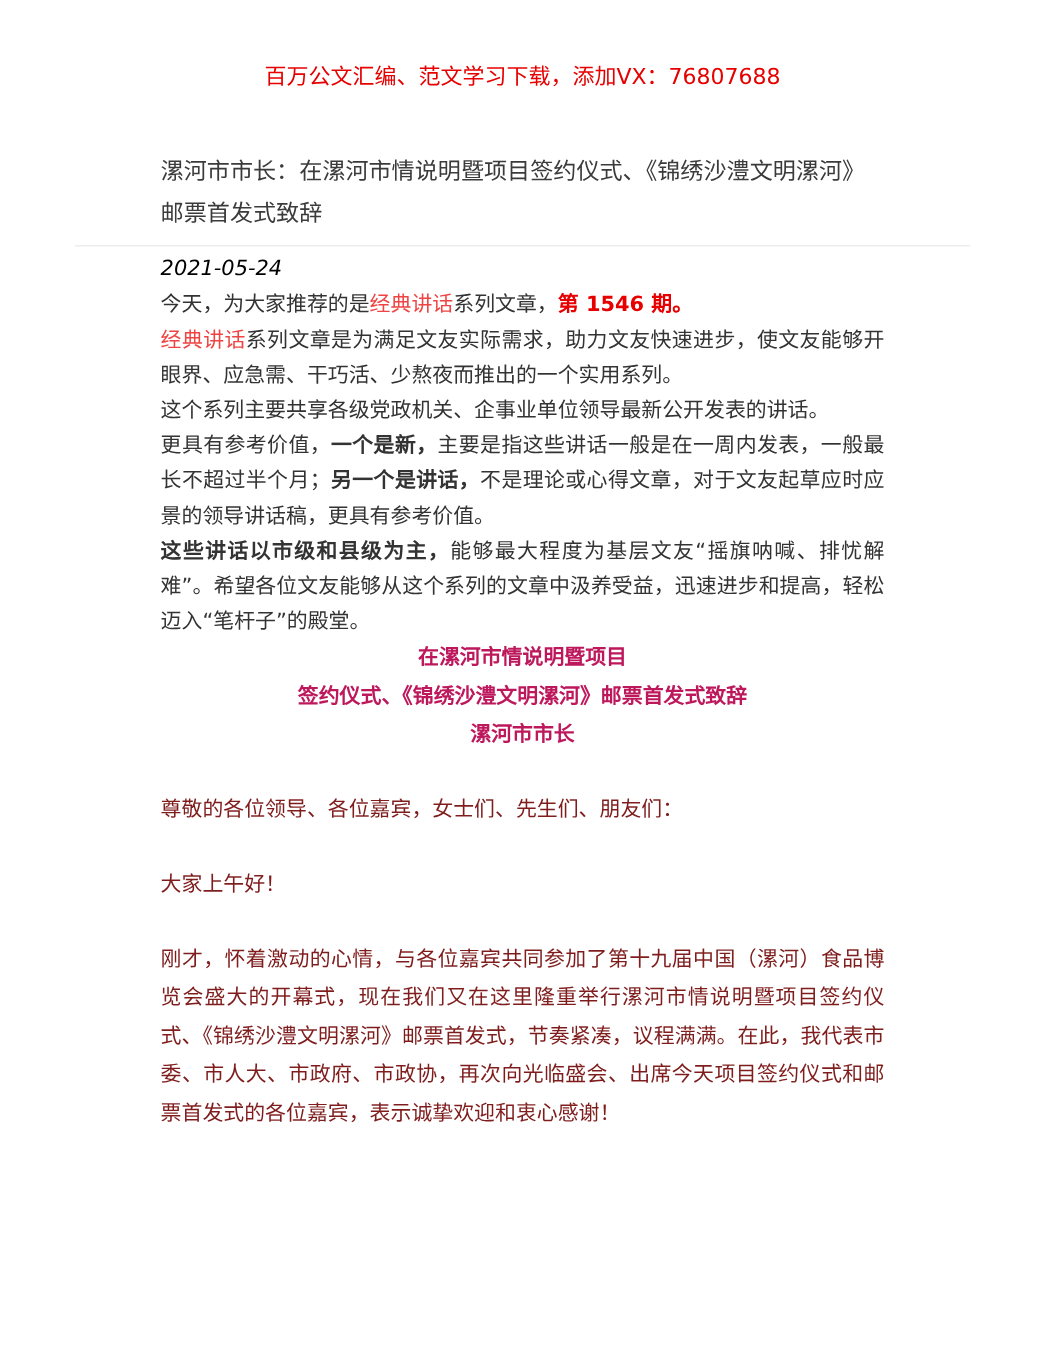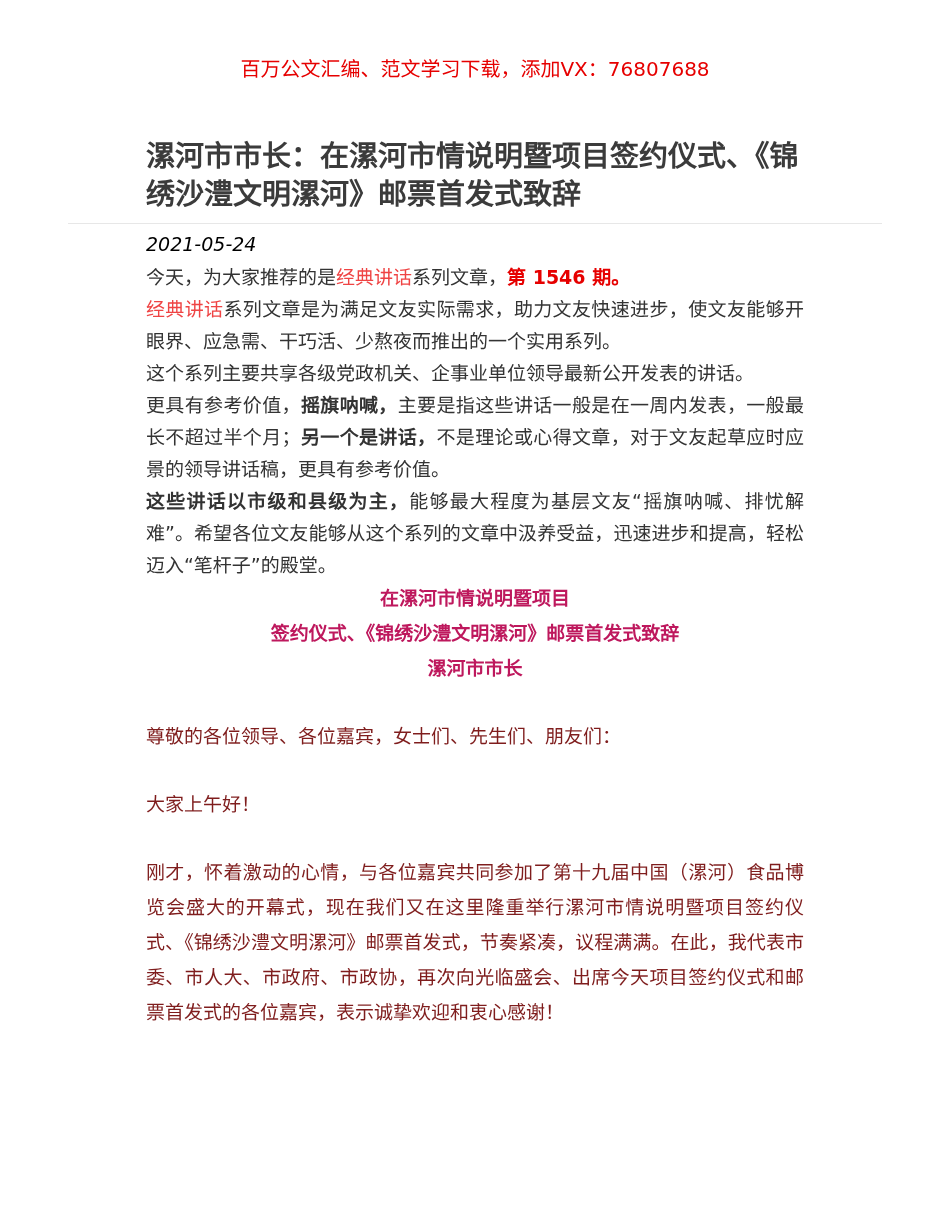--- a/index.html
+++ b/index.html
@@ -25,22 +25,22 @@
   }
   .article {
     width: 814px;
     margin: 54px auto 0;
   }
   .inner {
     padding: 0 78px;
   }
   .article-title {
     margin: 10px 0 10px 0;
-    font-size: 29px;
-    font-weight: 700;
+    font-size: 21px;
+    font-weight: 400;
     line-height: 38px;
     color: #3b3b3b;
   }
   .divider {
     border: none;
     border-top: 1px solid #e7e7e7;
     margin: 0;
     height: 0;
   }
   .publish-date {
@@ -96,21 +96,21 @@
     <hr class="divider">
 
     <div class="inner">
 
       <p class="publish-date">2021-05-24</p>
 
       <div>
           <p class="body-p"><span class="seg-normal">今天，为大家推荐的是</span><span class="seg-keyword">经典讲话</span><span class="seg-normal">系列文章，</span><span class="seg-red-bold">第 1546 期。</span></p>
           <p class="body-p"><span class="seg-keyword">经典讲话</span><span class="seg-normal">系列文章是为满足文友实际需求，助力文友快速进步，使文友能够开眼界、应急需、干巧活、少熬夜而推出的一个实用系列。</span></p>
           <p class="body-p"><span class="seg-normal">这个系列主要共享各级党政机关、企事业单位领导最新公开发表的讲话。</span></p>
-          <p class="body-p"><span class="seg-normal">更具有参考价值，</span><span class="seg-bold">摇旗呐喊，</span><span class="seg-normal">主要是指这些讲话一般是在一周内发表，一般最长不超过半个月；</span><span class="seg-bold">另一个是讲话，</span><span class="seg-normal">不是理论或心得文章，对于文友起草应时应景的领导讲话稿，更具有参考价值。</span></p>
+          <p class="body-p"><span class="seg-normal">更具有参考价值，</span><span class="seg-bold">一个是新，</span><span class="seg-normal">主要是指这些讲话一般是在一周内发表，一般最长不超过半个月；</span><span class="seg-bold">另一个是讲话，</span><span class="seg-normal">不是理论或心得文章，对于文友起草应时应景的领导讲话稿，更具有参考价值。</span></p>
           <p class="body-p"><span class="seg-bold">这些讲话以市级和县级为主，</span><span class="seg-normal">能够最大程度为基层文友“摇旗呐喊、排忧解难”。希望各位文友能够从这个系列的文章中汲养受益，迅速进步和提高，轻松迈入“笔杆子”的殿堂。</span></p>
         </div>
 
       <div>
           <p class="speech-heading-line">在漯河市情说明暨项目</p>
           <p class="speech-heading-line">签约仪式、《锦绣沙澧文明漯河》邮票首发式致辞</p>
           <p class="speech-heading-line">漯河市市长</p>
         </div>
 
       <div>

